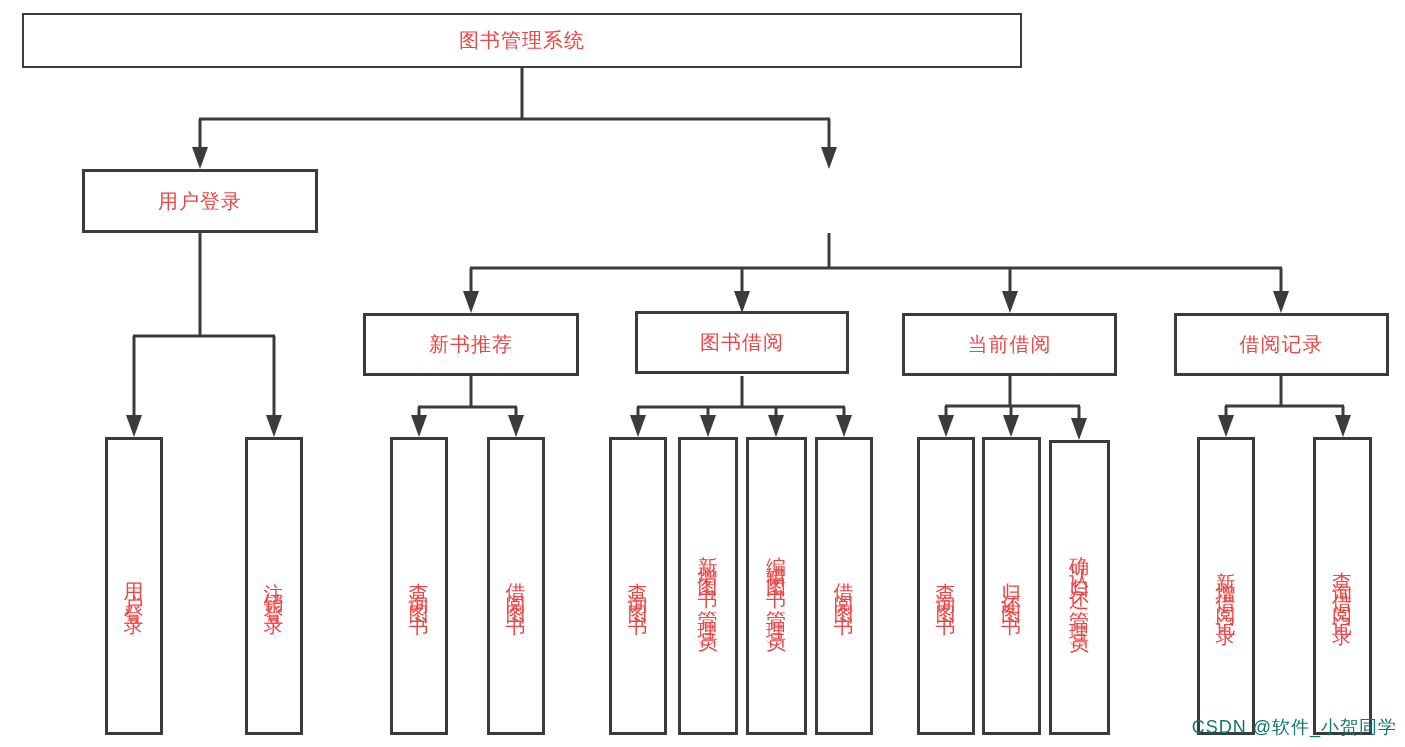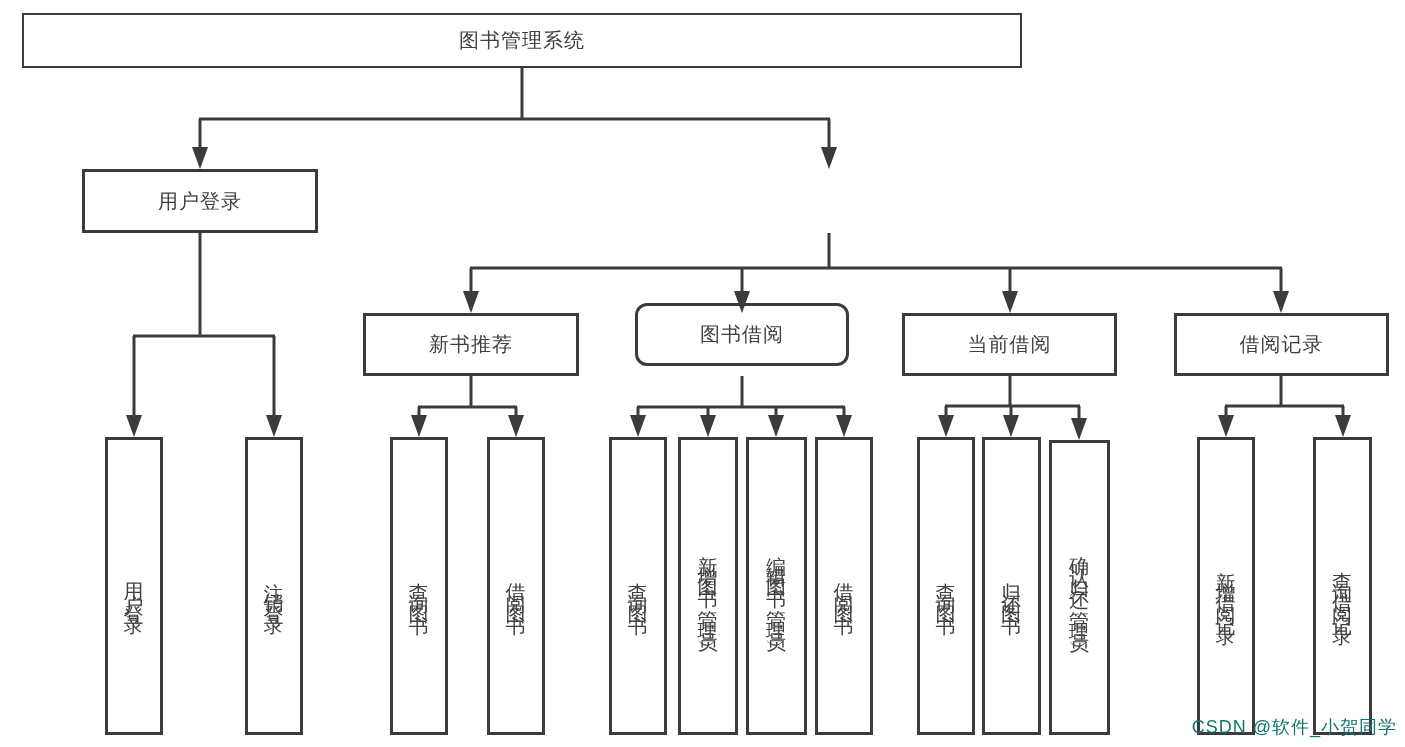--- a/index.html
+++ b/index.html
@@ -11,21 +11,21 @@
     overflow:hidden;
   }
   .box{
     position:absolute;
     box-sizing:border-box;
     border:3px solid #3b3b3b;
     background:#ffffff;
     display:flex;
     align-items:center;
     justify-content:center;
-    color:#404040;
+    color:#ef4444;
     font-size:20px;
     letter-spacing:1px;
     text-align:center;
     z-index:2;
   }
   .box.root{border-width:2px;}
   .leaf{
     writing-mode:vertical-rl;
     text-orientation:mixed;
     letter-spacing:11px;
@@ -113,21 +113,21 @@
       <polygon points="1218,415 1234,415 1226,437"></polygon>
     <line x1="1343" y1="406" x2="1343" y2="419"></line>
       <polygon points="1335,415 1351,415 1343,437"></polygon>
   </svg>
 
   <div class="box root" style="left:22px;top:13px;width:1000px;height:55px;">图书管理系统</div>
 
   <div class="box" style="left:82px;top:169px;width:236px;height:64px;">用户登录</div>
 
   <div class="box" style="left:363px;top:313px;width:216px;height:63px;">新书推荐</div>
-  <div class="box" style="left:635px;top:303px;width:214px;height:63px;border-radius:12px;">图书借阅</div>
+  <div class="box" style="left:635px;top:311px;width:214px;height:63px;">图书借阅</div>
   <div class="box" style="left:1174px;top:313px;width:215px;height:63px;">借阅记录</div>
   <div class="box" style="left:902px;top:313px;width:215px;height:63px;">当前借阅</div>
 
   <div class="box leaf" style="left:105px;top:437px;width:58px;height:298px;">用户登录</div>
   <div class="box leaf" style="left:245px;top:437px;width:58px;height:298px;">注销登录</div>
 
   <div class="box leaf" style="left:390px;top:437px;width:58px;height:298px;">查询图书</div>
   <div class="box leaf" style="left:487px;top:437px;width:58px;height:298px;">借阅图书</div>
 
   <div class="box leaf" style="left:609px;top:437px;width:58px;height:298px;">查询图书</div>

